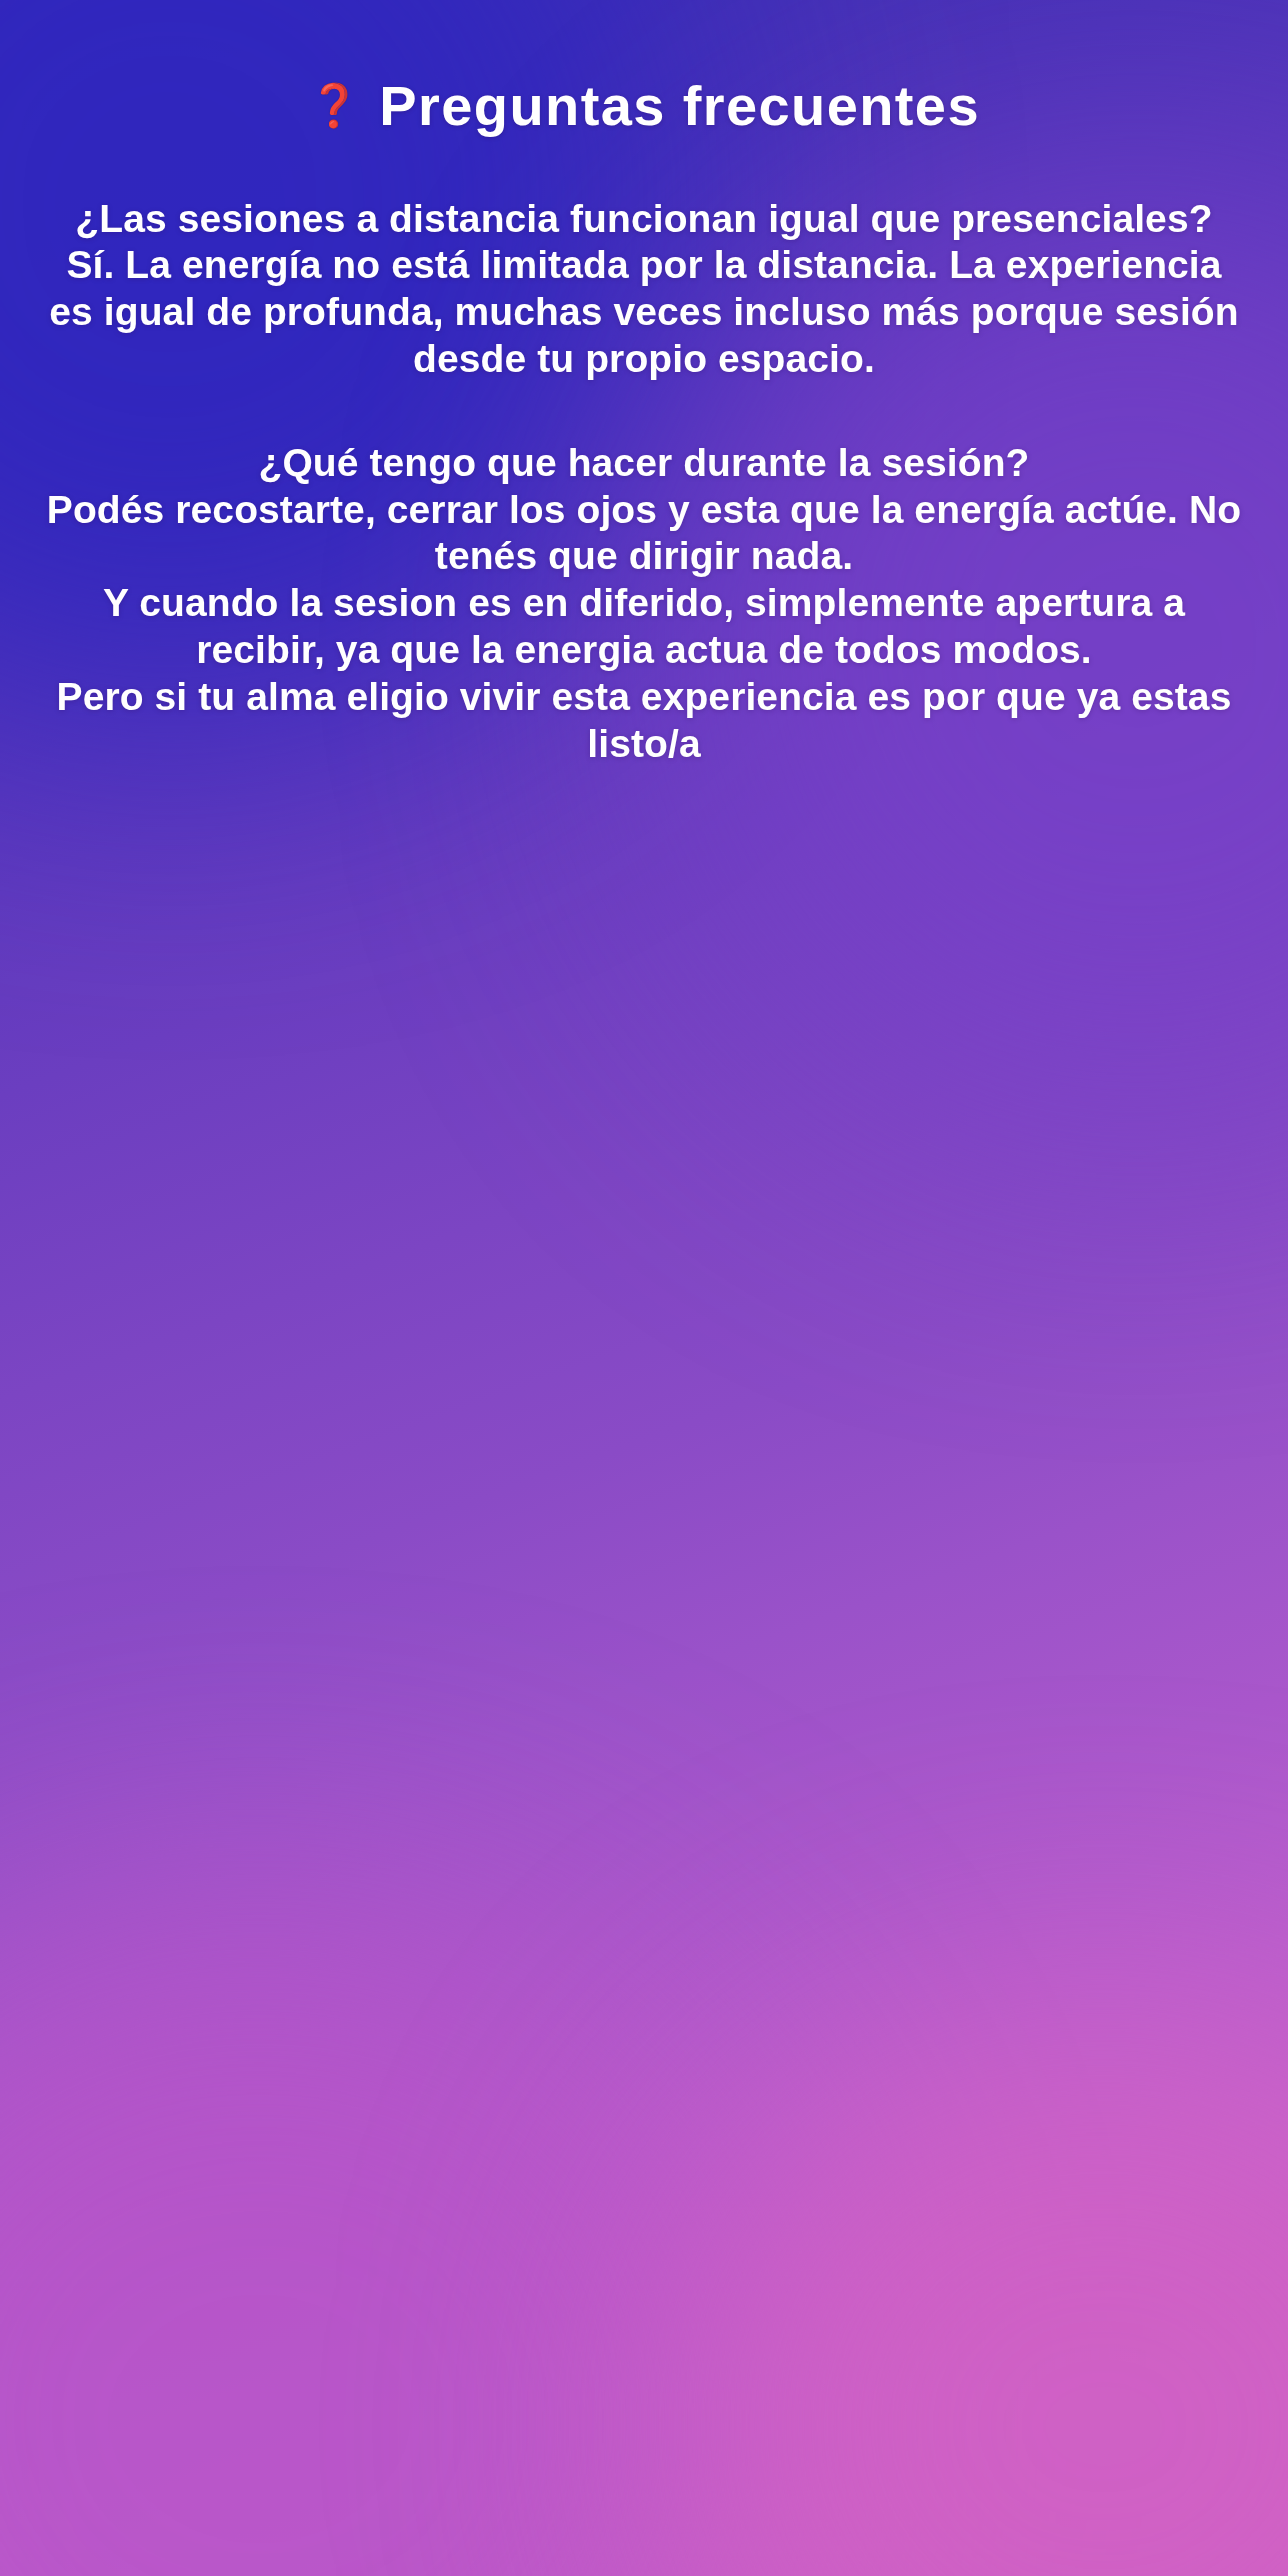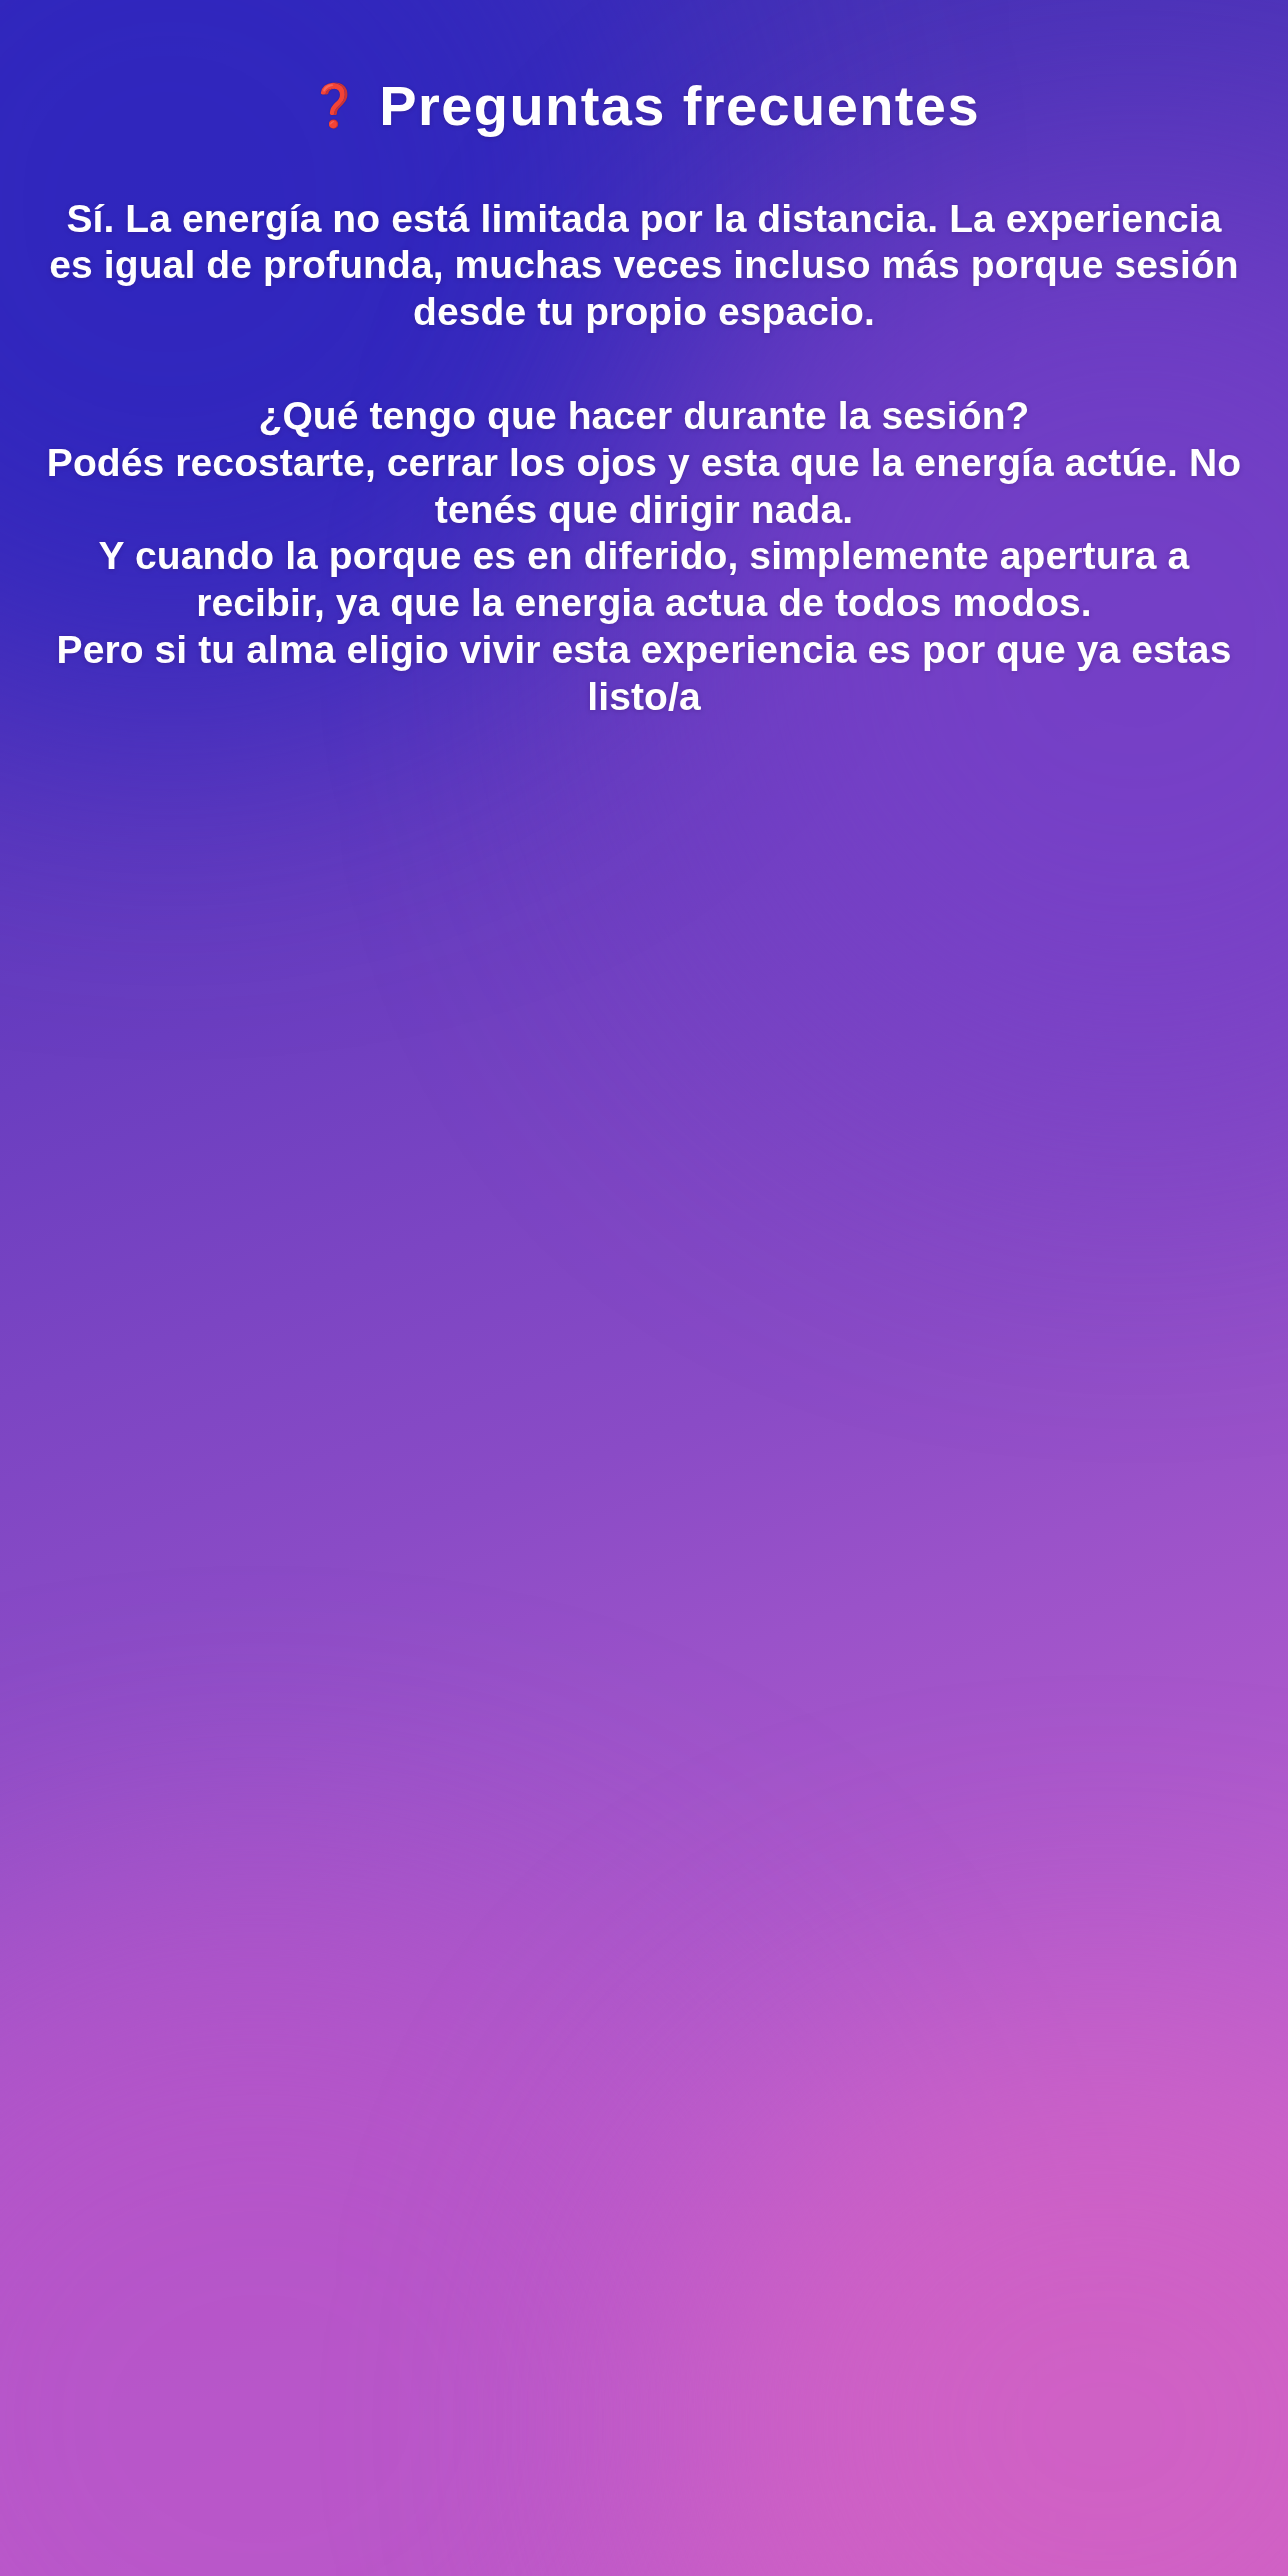--- a/index.html
+++ b/index.html
@@ -130,26 +130,27 @@
   <div class="bloom bloom-d"></div>
 
   <div class="content">
 
     <div class="title-row">
       <span class="q-icon">❓</span>
       <span class="title">Preguntas frecuentes</span>
     </div>
 
     <div class="faq-block">
+      <p class="q">¿Las sesiones a distancia funcionan igual que presenciales?</p>
       <p class="a wide">Sí. La energía no está limitada por la distancia. La experiencia es igual de profunda, muchas veces incluso más porque sesión desde tu propio espacio.</p>
     </div>
 
 
     <div class="faq-block">
       <p class="q">¿Qué tengo que hacer durante la sesión?</p>
       <p class="a wide">Podés recostarte, cerrar los ojos y esta que la energía actúe. No tenés que dirigir nada.</p>
-      <p class="a wide">Y cuando la porque es en diferido, simplemente apertura a recibir, ya que la energia actua de todos modos.</p>
+      <p class="a wide">Y cuando la sesion es en diferido, simplemente apertura a recibir, ya que la energia actua de todos modos.</p>
       <p class="a wide">Pero si tu alma eligio vivir esta experiencia es por que ya estas listo/a</p>
     </div>
 
   </div>
 </div>
 
 
 </body></html>

